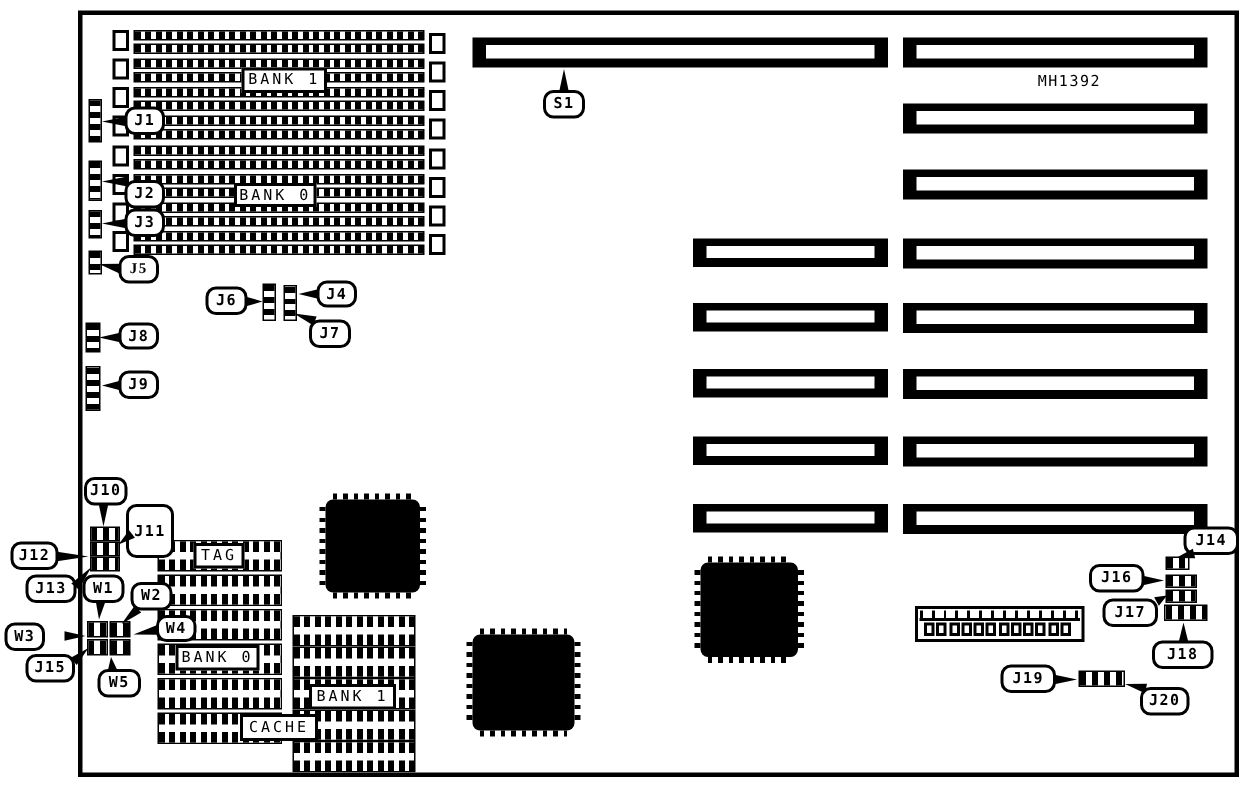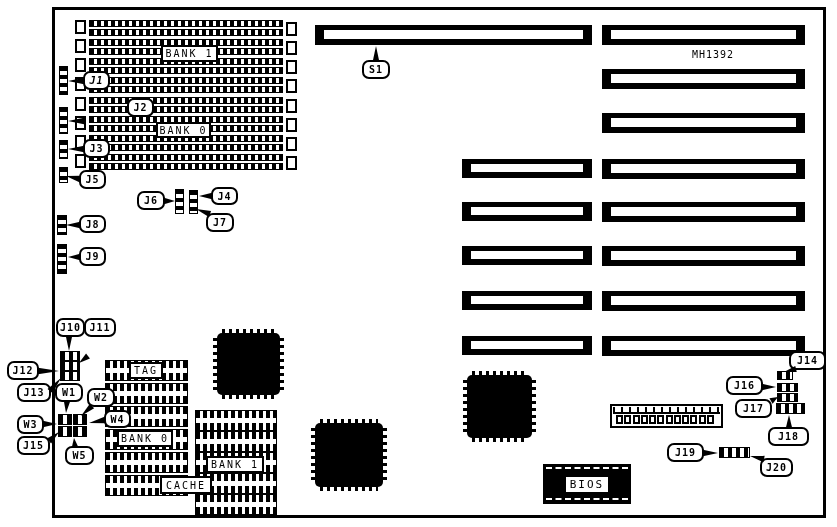--- a/index.html
+++ b/index.html
@@ -195,25 +195,20 @@
         <div class="fr pb"></div>
         <div class="fr pl"></div>
         <div class="fr pr"></div>
       </div>
       <div class="qfp" style="left: 467px; top: 375px; width: 65px; height: 63px;">
         <div class="fr pt"></div>
         <div class="fr pb"></div>
         <div class="fr pl"></div>
         <div class="fr pr"></div>
       </div>
-      <div class="rom" style="left: 543px; top: 464px; width: 88px; height: 40px;">
-        <div class="dash top"></div>
-        <div class="dash bottom"></div>
-        <div class="chip-label">BIOS</div>
-      </div>
       <div class="dip" style="left: 105px; top: 360px; width: 83px; height: 21px;">
         <div class="dip-band top"></div>
         <div class="dip-band bottom"></div>
       </div>
       <div class="dip" style="left: 105px; top: 383px; width: 83px; height: 21px;">
         <div class="dip-band top"></div>
         <div class="dip-band bottom"></div>
       </div>
       <div class="dip" style="left: 105px; top: 406px; width: 83px; height: 21px;">
         <div class="dip-band top"></div>
@@ -260,36 +255,36 @@
         <div class="conn-pin" style="left: 37px;"></div>
         <div class="conn-pin" style="left: 45.25px;"></div>
         <div class="conn-pin" style="left: 53.5px;"></div>
         <div class="conn-pin" style="left: 61.75px;"></div>
         <div class="conn-pin" style="left: 70px;"></div>
         <div class="conn-pin" style="left: 78.25px;"></div>
         <div class="conn-pin" style="left: 86.5px;"></div>
         <div class="conn-pin" style="left: 94.75px;"></div>
       </div>
       <div class="callout" style="left: 362px; top: 60px; width: 28px; height: 19px;">S1</div>
-      <div class="callout" style="left: 83px; top: 71px; width: 27px; height: 19px; font-style: italic;">J1</div>
-      <div class="callout" style="left: 83px; top: 98px; width: 27px; height: 19px; margin-left: 44px;">J2</div>
+      <div class="callout" style="left: 83px; top: 71px; width: 27px; height: 19px;">J1</div>
+      <div class="callout" style="left: 83px; top: 120px; width: 27px; height: 19px;">J2</div>
       <div class="callout" style="left: 83px; top: 139px; width: 27px; height: 19px;">J3</div>
-      <div class="callout" style="left: 79px; top: 170px; width: 27px; height: 19px;">J5</div>
+      <div class="callout" style="left: 79px; top: 170px; width: 27px; height: 19px; font-family: Liberation Serif, serif;">J5</div>
       <div class="callout" style="left: 137px; top: 191px; width: 28px; height: 19px;">J6</div>
       <div class="callout" style="left: 211px; top: 187px; width: 27px; height: 18px;">J4</div>
       <div class="callout" style="left: 206px; top: 213px; width: 28px; height: 19px;">J7</div>
       <div class="callout" style="left: 79px; top: 215px; width: 27px; height: 18px;">J8</div>
       <div class="callout" style="left: 79px; top: 247px; width: 27px; height: 19px;">J9</div>
       <div class="callout" style="left: 56px; top: 318px; width: 29px; height: 19px;">J10</div>
-      <div class="callout" style="left: 84px; top: 318px; width: 32px; height: 19px;">J11</div>
+      <div class="callout" style="left: 84px; top: 336px; width: 32px; height: 36px;">J11</div>
       <div class="callout" style="left: 7px; top: 361px; width: 32px; height: 19px;">J12</div>
       <div class="callout" style="left: 17px; top: 383px; width: 34px; height: 19px;">J13</div>
       <div class="callout" style="left: 55px; top: 383px; width: 28px; height: 19px; text-align: center;">W1</div>
       <div class="callout" style="left: 87px; top: 388px; width: 28px; height: 19px;">W2</div>
-      <div class="callout" style="left: 17px; top: 415px; width: 27px; height: 19px;">W3</div>
+      <div class="callout" style="left: 3px; top: 415px; width: 27px; height: 19px;">W3</div>
       <div class="callout" style="left: 104px; top: 410px; width: 27px; height: 18px;">W4</div>
       <div class="callout" style="left: 17px; top: 436px; width: 33px; height: 19px;">J15</div>
       <div class="callout" style="left: 65px; top: 446px; width: 29px; height: 19px;">W5</div>
       <div class="callout" style="left: 789px; top: 351px; width: 37px; height: 19px;">J14</div>
       <div class="callout" style="left: 726px; top: 376px; width: 37px; height: 19px; text-align: right;">J16</div>
       <div class="callout" style="left: 735px; top: 399px; width: 37px; height: 19px;">J17</div>
       <div class="callout" style="left: 768px; top: 427px; width: 41px; height: 19px;">J18</div>
       <div class="callout" style="left: 667px; top: 443px; width: 37px; height: 19px;">J19</div>
       <div class="callout" style="left: 760px; top: 458px; width: 33px; height: 19px;">J20</div>
     </div>

